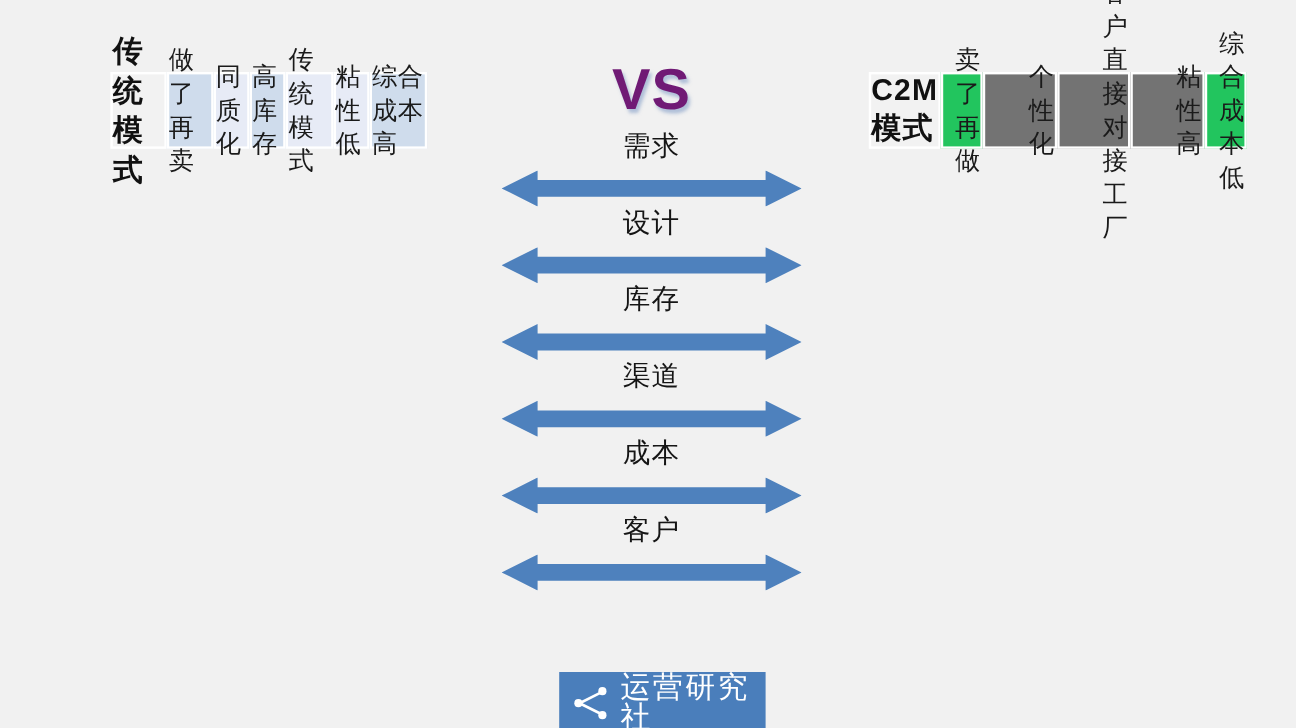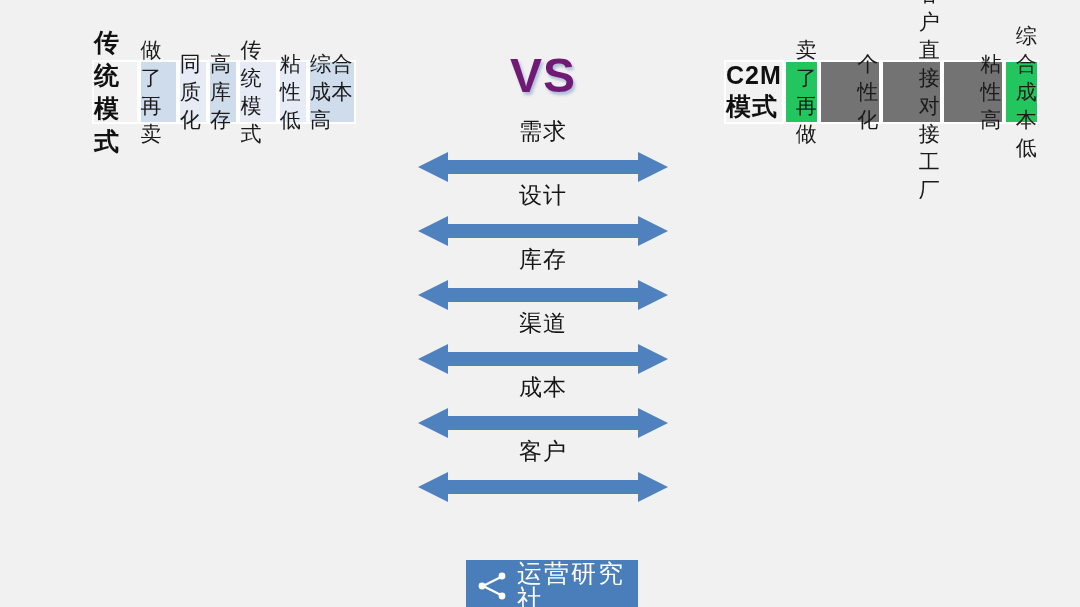--- a/index.html
+++ b/index.html
@@ -74,21 +74,20 @@
     font-weight: bold;
     color: #701a75;
     line-height: 1;
     letter-spacing: 1px;
     text-shadow: 2px 3px 3px rgba(120,150,195,0.55);
     height: 58px;
   }
 
   .arrow-group {
     position: relative;
-    margin-top: 10px;
   }
   .arrow-row {
     position: relative;
     height: 64px;
   }
   .arrow-label {
     position: absolute;
     top: -4px;
     left: 0;
     right: 0;

